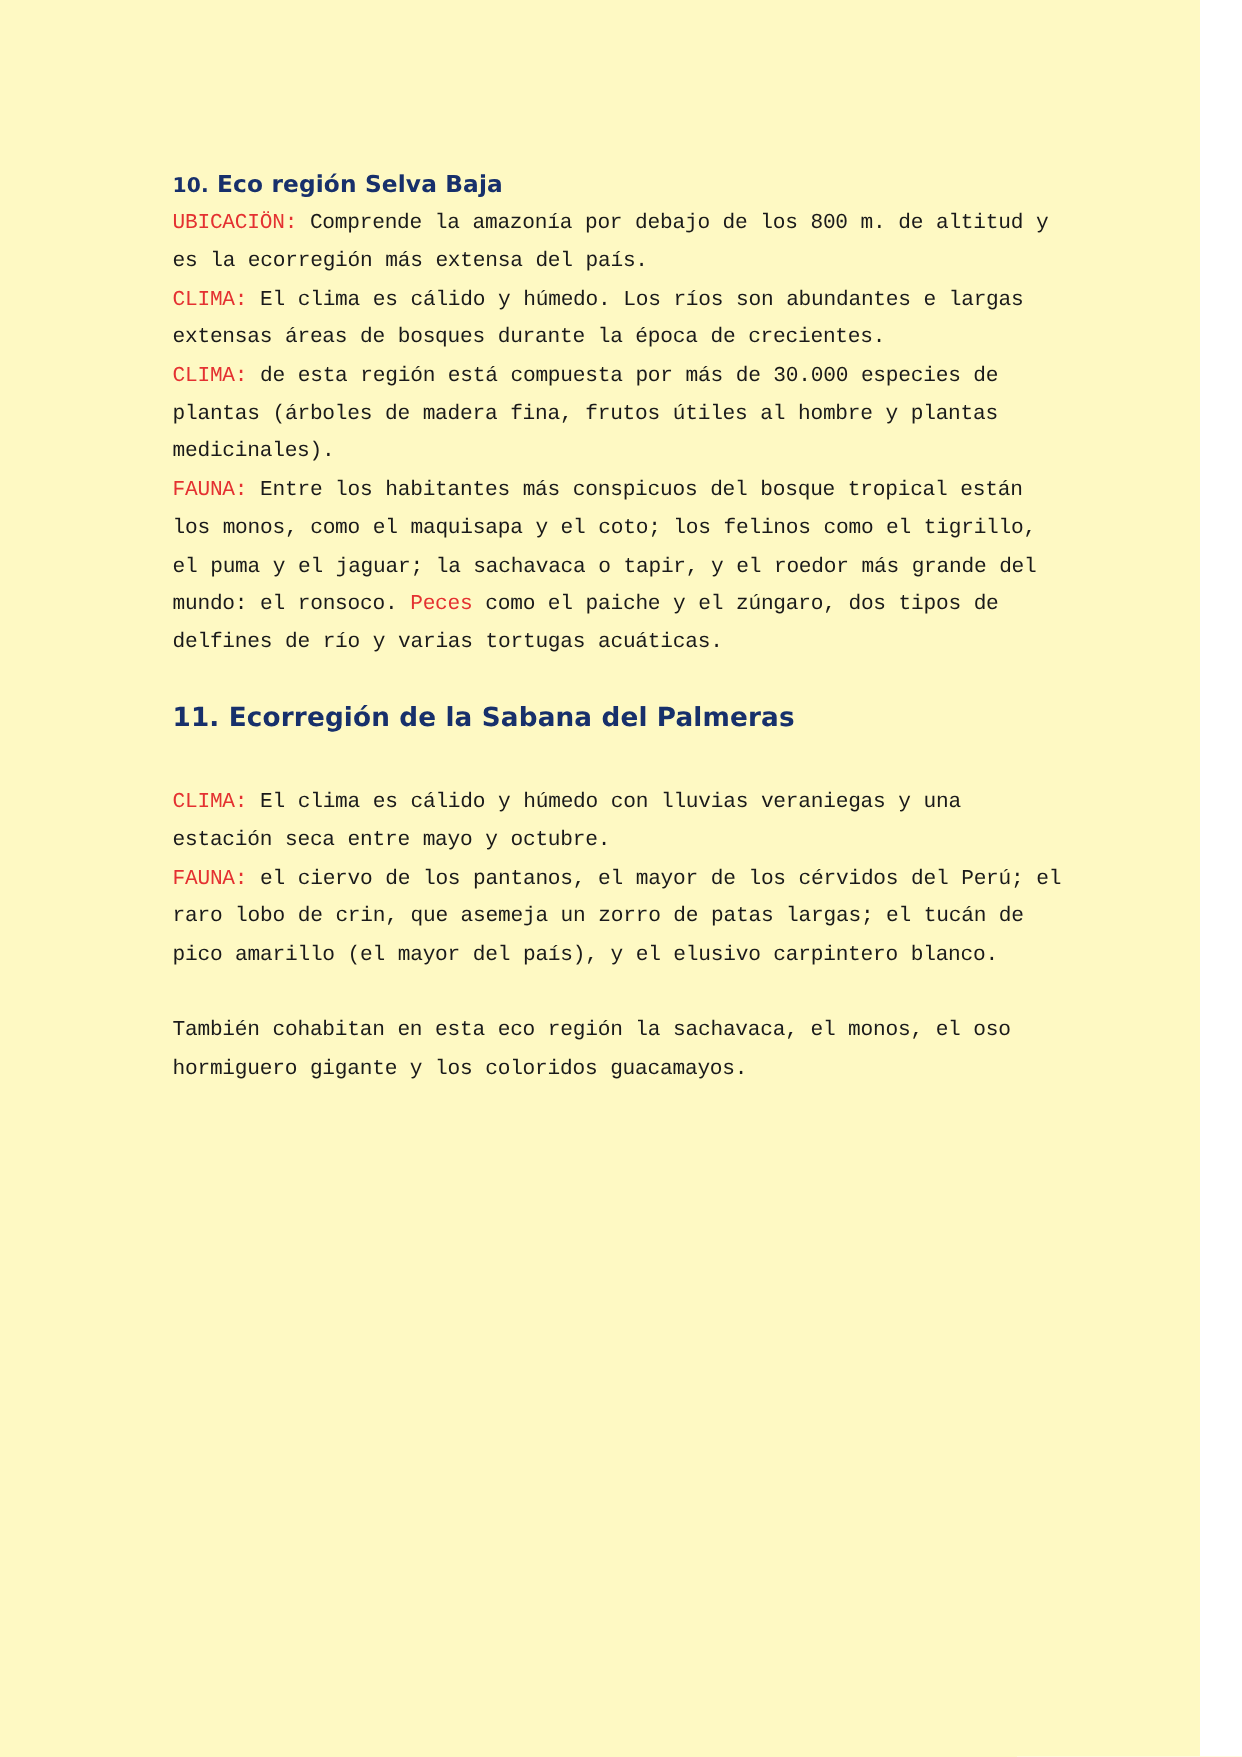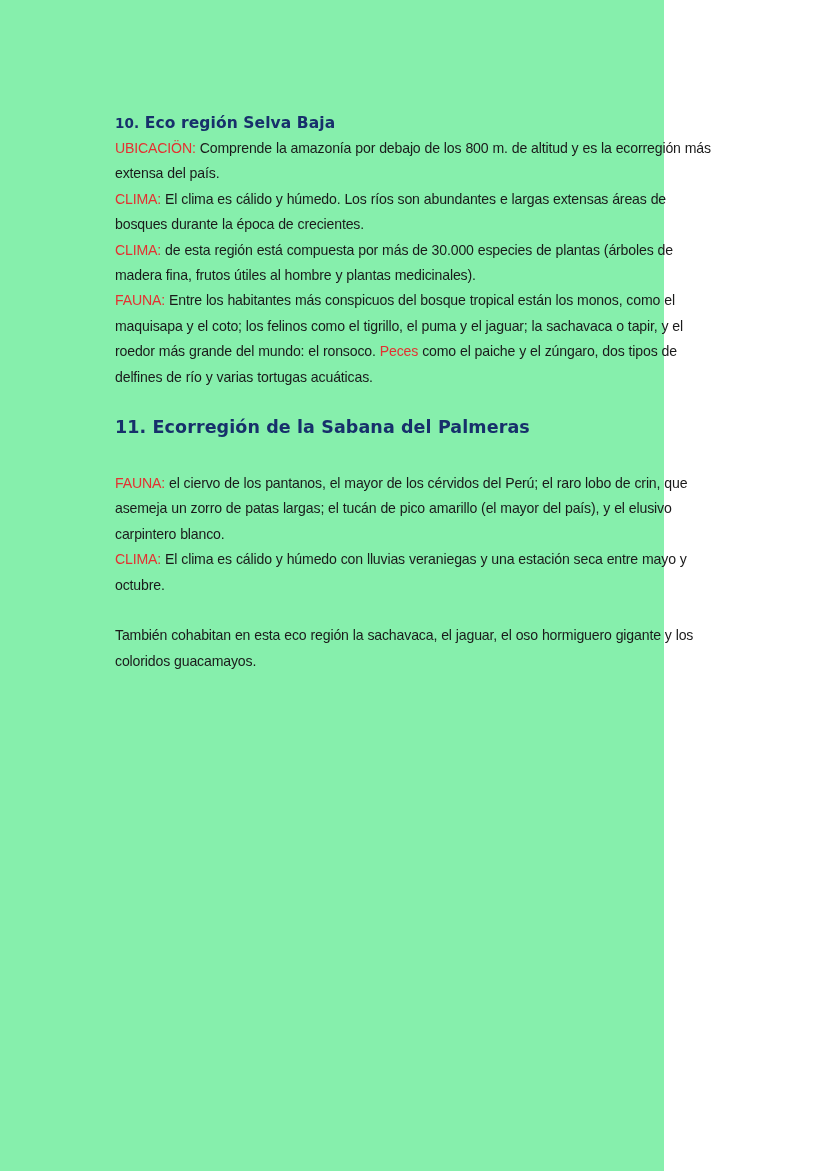--- a/index.html
+++ b/index.html
@@ -9,23 +9,23 @@
   }
   body {
     width: 828px;
     height: 1171px;
     background: #ffffff;
     font-family: "Liberation Sans", sans-serif;
     overflow: hidden;
   }
   .page {
     position: relative;
-    width: 664px;
+    width: 800px;
     height: 1171px;
-    background: #86efac;
+    background: #fef9c3;
     box-sizing: border-box;
   }
   .content {
     position: absolute;
     left: 115px;
     top: 112px;
     width: 600px;
   }
   h2.heading {
     margin: 0;
@@ -49,21 +49,21 @@
     margin-top: 24px;
     margin-bottom: 18px;
   }
   h2.heading-11 .num {
     font-size: 17.5px;
   }
   p.para {
     margin: 0;
     padding: 0;
     color: #1a1a1a;
-    font-family: Liberation Sans, sans-serif;
+    font-family: Liberation Mono, monospace;
     font-size: 14.1px;
     line-height: 25.4px;
     letter-spacing: -0.15px;
     word-spacing: 0.2px;
     text-align: left;
   }
   .label-red {
     color: #e43131;
   }
   .word-red {
@@ -94,22 +94,22 @@
     <p class="para"><span class="label-red">CLIMA:</span><span> de esta región está compuesta por más de 30.000 especies de plantas (árboles de madera fina, frutos útiles al hombre y plantas medicinales).</span></p>
 
     <p class="para"><span class="label-red">FAUNA:</span><span> Entre los habitantes más conspicuos del bosque tropical están los monos, como el maquisapa y el coto; los felinos como el tigrillo, el puma y el jaguar; la sachavaca o tapir, y el roedor más grande del mundo: el ronsoco. </span><span class="word-red">Peces</span><span> como el paiche y el zúngaro, dos tipos de delfines de río y varias tortugas acuáticas.</span></p>
 
 
     <h2 class="heading heading-11"><span class="num">11.</span> <span>Ecorregión de la Sabana del Palmeras</span></h2>
 
     <div class="block-gap-sm"></div>
 
 
+    <p class="para"><span class="label-red">CLIMA:</span><span> El clima es cálido y húmedo con lluvias veraniegas y una estación seca entre mayo y octubre.</span></p>
+
     <p class="para"><span class="label-red">FAUNA:</span><span> el ciervo de los pantanos, el mayor de los cérvidos del Perú; el raro lobo de crin, que asemeja un zorro de patas largas; el tucán de pico amarillo (el mayor del país), y el elusivo carpintero blanco.</span></p>
-
-    <p class="para"><span class="label-red">CLIMA:</span><span> El clima es cálido y húmedo con lluvias veraniegas y una estación seca entre mayo y octubre.</span></p>
 
     <div class="spacer-line"></div>
 
-    <p class="para">También cohabitan en esta eco región la sachavaca, el jaguar, el oso hormiguero gigante y los coloridos guacamayos.</p>
+    <p class="para">También cohabitan en esta eco región la sachavaca, el monos, el oso hormiguero gigante y los coloridos guacamayos.</p>
 
   </div>
 </div>
 
 </body></html>

